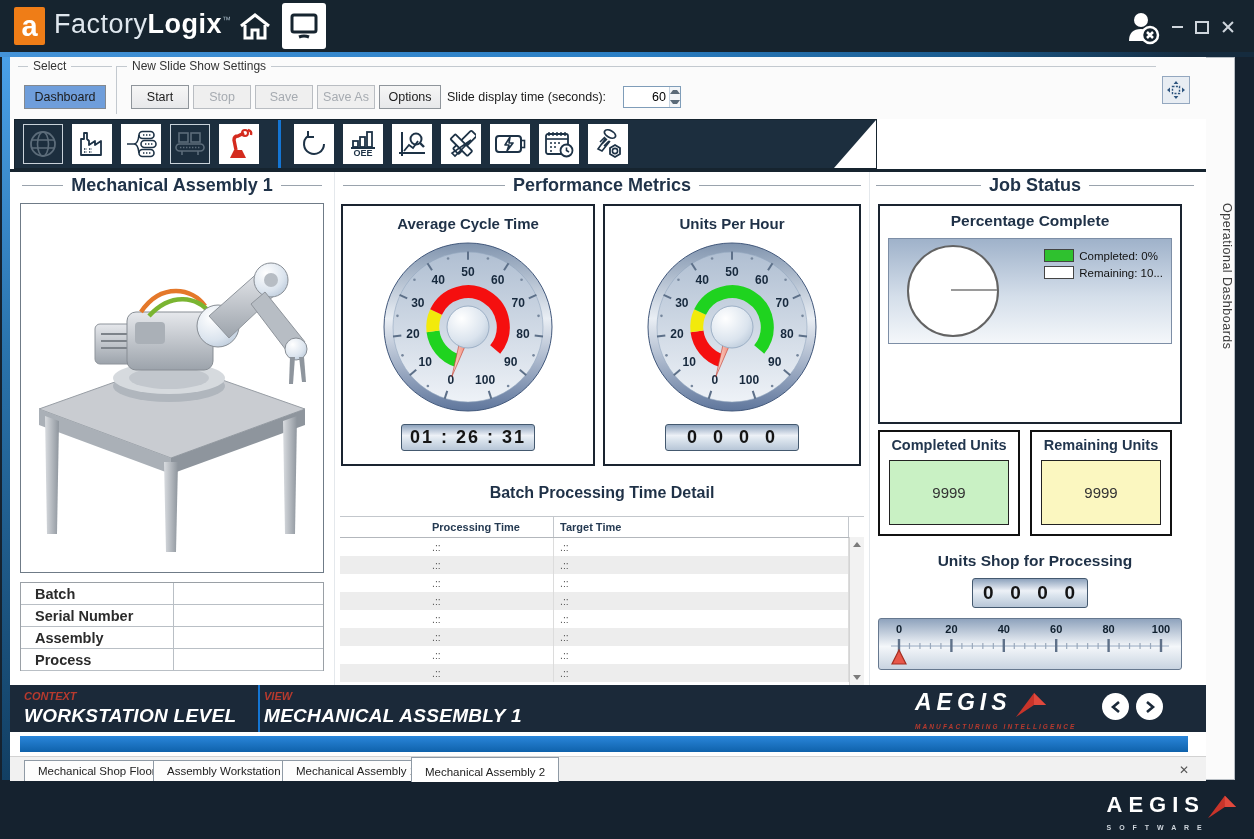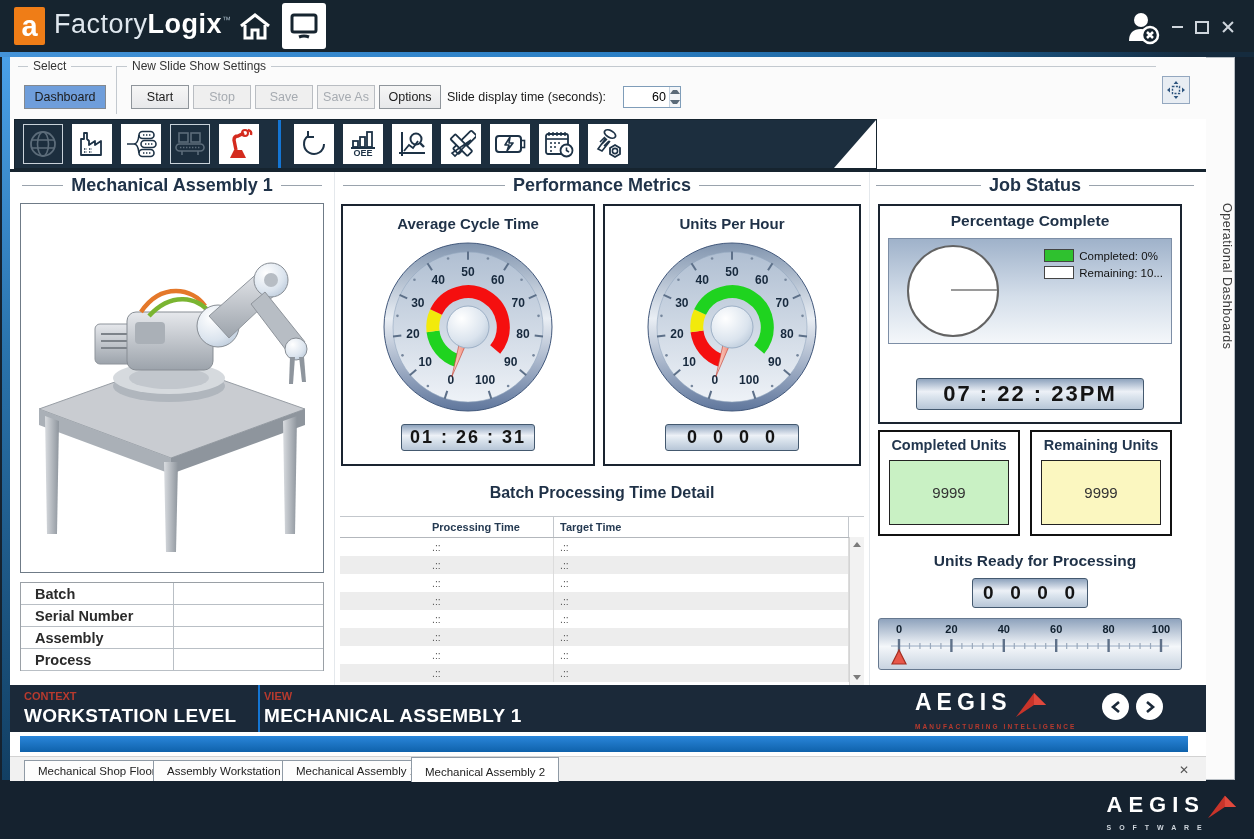--- a/index.html
+++ b/index.html
@@ -130,21 +130,21 @@
   .ubtitle{text-align:center;font-size:14.5px;font-weight:bold;color:#22364e;margin-top:5px;}
   .ubval{position:absolute;left:9px;right:9px;top:28px;bottom:9px;border:1px solid #222;
          display:flex;align-items:center;justify-content:center;font-size:15px;color:#333;}
 
   .readytitle{position:absolute;left:0;top:380px;width:100%;text-align:center;font-size:15.5px;font-weight:bold;color:#1f3147;}
   .readydisp{position:absolute;left:104px;top:406px;width:116px;height:30px;font-size:19px;letter-spacing:2px;}
   .lingauge{position:absolute;left:10px;top:446px;width:304px;height:52px;border:1px solid #66788f;border-radius:3px;box-sizing:border-box;
             background:linear-gradient(180deg,#8fa3bd 0%,#f4f7fa 55%,#c9d4e1 100%);}
 
   
-  .statusbar{left:0;top:628px;width:1196px;height:47px;background:#1b2939;}
+  .statusbar{left:0;top:628px;width:1196px;height:47px;background:#1b2939;font-style:italic;}
   .ctxcol{position:absolute;left:14px;top:5px;}
   .sb-label{font-size:11px;font-weight:bold;color:#b73a2e;}
   .sb-value{font-size:19px;font-weight:bold;color:#fff;margin-top:3px;letter-spacing:.3px;}
   .sb-sep{position:absolute;left:248px;top:0;width:2px;height:47px;background:#1475d3;}
   .viewcol{position:absolute;left:254px;top:5px;}
   .aegis{position:absolute;left:905px;top:6px;display:flex;flex-direction:column;align-items:flex-start;}
   .aegis-top{display:flex;align-items:flex-start;}
   .aegis-word{color:#fff;font-size:23px;font-weight:bold;letter-spacing:5px;line-height:22px;}
   .aegis-tag{font-size:6.5px;font-weight:bold;color:#b73a2e;letter-spacing:2.1px;margin-top:2px;}
   .navbtn{position:absolute;top:8px;width:27px;height:27px;border-radius:50%;background:#fff;
@@ -630,33 +630,32 @@
               <div class="legrow">
                 <div class="sw" style="background: rgb(47, 193, 47);"></div>
                 <span>Completed: 0%</span>
               </div>
               <div class="legrow">
                 <div class="sw" style="background: rgb(255, 255, 255);"></div>
                 <span>Remaining: 10...</span>
               </div>
             </div>
           </div>
-          <div class="digital projdisp pre">07 : 22 : 23PM</div>
         </div>
 
         <div class="unitbox ub-completed">
           <div class="ubtitle">Completed Units</div>
           <div class="ubval" style="background: rgb(201, 241, 196);">9999</div>
         </div>
         <div class="unitbox ub-remaining">
           <div class="ubtitle">Remaining Units</div>
           <div class="ubval" style="background: rgb(251, 247, 192);">9999</div>
         </div>
 
-        <div class="readytitle">Units Ready for Processing</div>
+        <div class="readytitle">Units Shop for Processing</div>
         <div class="digital readydisp pre">0  0  0  0</div>
         <div class="lingauge">
           <svg width="302" height="50" id="linscale">
               <line x1="12" y1="27" x2="290" y2="27" stroke="#c3cedc" stroke-width="2"></line>
               <line x1="20" y1="20" x2="20" y2="33" stroke="#5f7189" stroke-width="2.4"></line>
               <line x1="30.48" y1="24" x2="30.48" y2="30" stroke="#9aa9bc" stroke-width="1.2"></line>
               <line x1="40.96" y1="24" x2="40.96" y2="30" stroke="#9aa9bc" stroke-width="1.2"></line>
               <line x1="51.44" y1="24" x2="51.44" y2="30" stroke="#9aa9bc" stroke-width="1.2"></line>
               <line x1="61.92" y1="24" x2="61.92" y2="30" stroke="#9aa9bc" stroke-width="1.2"></line>
               <line x1="72.4" y1="20" x2="72.4" y2="33" stroke="#5f7189" stroke-width="2.4"></line>

